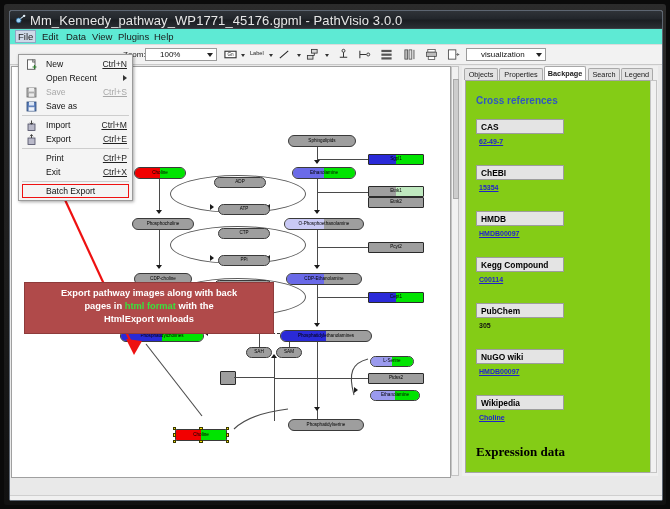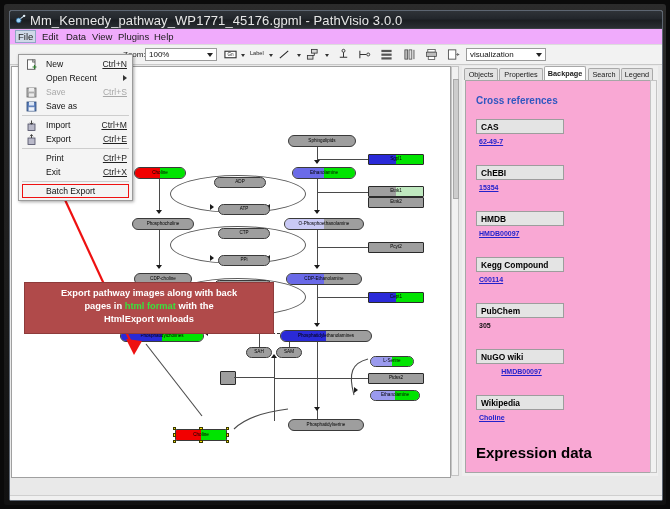--- a/index.html
+++ b/index.html
@@ -14,29 +14,29 @@
 
   
   .titlebar{position:relative;height:17px;
       background:linear-gradient(180deg,#2f3338 0%,#22262b 48%,#1a1d21 52%,#2a2e33 100%);
       border-bottom:1px solid #3a3f45;}
   .title-ico{position:absolute;left:5px;top:3px;width:11px;height:11px;}
   .title-txt{position:absolute;left:20px;top:2px;font-size:13px;color:#e8e8e8;
       white-space:nowrap;letter-spacing:.1px;}
 
   
-  .menubar{position:relative;height:15px;background:#f0abfc;border-bottom:1px solid #dcdcdc;}
+  .menubar{position:relative;height:15px;background:#5eead4;border-bottom:1px solid #dcdcdc;}
   .menu-item{position:absolute;top:1px;font-size:9.5px;color:#1a1a1a;padding:1px 3px;}
   .menu-item.sel{background:#cfd9e8;border:1px solid #8fa6c4;padding:0px 2px;}
 
   
   .toolbar{position:relative;height:19px;background:#f2f2f2;border-bottom:1px solid #c9c9c9;}
   .tb-lbl{position:absolute;font-size:8px;color:#222;top:5px;}
   .combo{position:absolute;height:13px;background:#fff;border:1px solid #9a9a9a;font-size:8px;
-      color:#111;box-sizing:border-box;padding:1px 3px;}
+      color:#111;box-sizing:border-box;padding:1px 14px;}
   .combo .arw{position:absolute;right:3px;top:4px;width:0;height:0;
       border-left:3px solid transparent;border-right:3px solid transparent;border-top:4px solid #222;}
   .tb-ico{position:absolute;top:3px;}
   .tb-arw{position:absolute;width:0;height:0;border-left:2.5px solid transparent;
       border-right:2.5px solid transparent;border-top:3.5px solid #333;top:9px;}
 
   
   .body-area{position:relative;height:430px;background:#e9e9e9;}
   .canvas{position:absolute;left:1px;top:1px;width:438px;height:410px;background:#fff;
       border:1px solid #a0a0a0;overflow:hidden;}
@@ -80,29 +80,29 @@
   .callout .hl{color:#39e33d;}
   .redarrow{position:absolute;pointer-events:none;}
 
   
   .side{position:absolute;left:452px;top:1px;width:196px;height:410px;background:#efefef;}
   .tabrow{position:relative;height:14px;}
   .tab{position:absolute;top:2px;height:12px;background:#e3e3e3;border:1px solid #a9a9a9;
       border-bottom:none;font-size:7.3px;color:#1a1a1a;display:flex;align-items:center;
       justify-content:center;box-sizing:border-box;border-radius:2px 2px 0 0;}
   .tab.active{background:#fff;top:0;height:14px;font-weight:bold;}
-  .sidebody{position:absolute;left:3px;top:14px;width:190px;height:393px;background:#f9a8d4;
+  .sidebody{position:absolute;left:3px;top:14px;width:190px;height:393px;background:#84cc16;
       border:1px solid #a6a6a6;box-sizing:border-box;overflow:hidden;}
   .bp-title{position:absolute;left:10px;top:14px;font-size:10px;font-weight:bold;color:#3057c0;}
   .xref{position:absolute;left:10px;}
   .xref-h{width:88px;height:15px;background:#e4e4e4;border:1px solid #9d9d9d;box-sizing:border-box;
       font-size:8.4px;font-weight:bold;color:#000;display:flex;align-items:center;padding-left:4px;}
   .xref-v{margin-top:4px;font-size:7px;color:#2222cc;text-decoration:underline;font-weight:bold;padding-left:3px;}
   .xref-v.plain{color:#111;text-decoration:none;}
-  .expr{position:absolute;left:10px;font-size:15px;font-weight:bold;color:#000;}
+  .expr{position:absolute;left:10px;font-size:13px;font-weight:bold;color:#000;font-family:Liberation Serif, serif;}
   .side-scroll{position:absolute;right:1px;top:14px;width:7px;height:393px;background:#f1f1f1;
       border:1px solid #c4c4c4;box-sizing:border-box;}
 
   
   .statusbar{position:relative;height:17px;background:#f0f0f0;border-top:1px solid #cfcfcf;}
   .status-txt{position:absolute;left:5px;top:4px;font-size:7.6px;color:#1a1a1a;white-space:nowrap;}
 
   
   .dropdown{position:absolute;left:8px;top:43px;width:113px;background:#f4f4f4;
       border:1px solid #9b9b9b;box-shadow:1px 1px 3px rgba(0,0,0,.35);z-index:60;padding:2px 0;}
@@ -439,21 +439,21 @@
                 <div class="xref-v">HMDB00097</div>
               </div>
               <div class="xref" style="top: 176px;">
                 <div class="xref-h">Kegg Compound</div>
                 <div class="xref-v">C00114</div>
               </div>
               <div class="xref" style="top: 222px;">
                 <div class="xref-h">PubChem</div>
                 <div class="xref-v plain">305</div>
               </div>
-              <div class="xref" style="top: 268px; text-align: center;">
+              <div class="xref" style="top: 268px;">
                 <div class="xref-h">NuGO wiki</div>
                 <div class="xref-v">HMDB00097</div>
               </div>
               <div class="xref" style="top: 314px;">
                 <div class="xref-h">Wikipedia</div>
                 <div class="xref-v">Choline</div>
               </div>
             </div>
         <div class="expr" style="top:363px;">Expression data</div>
       </div>

